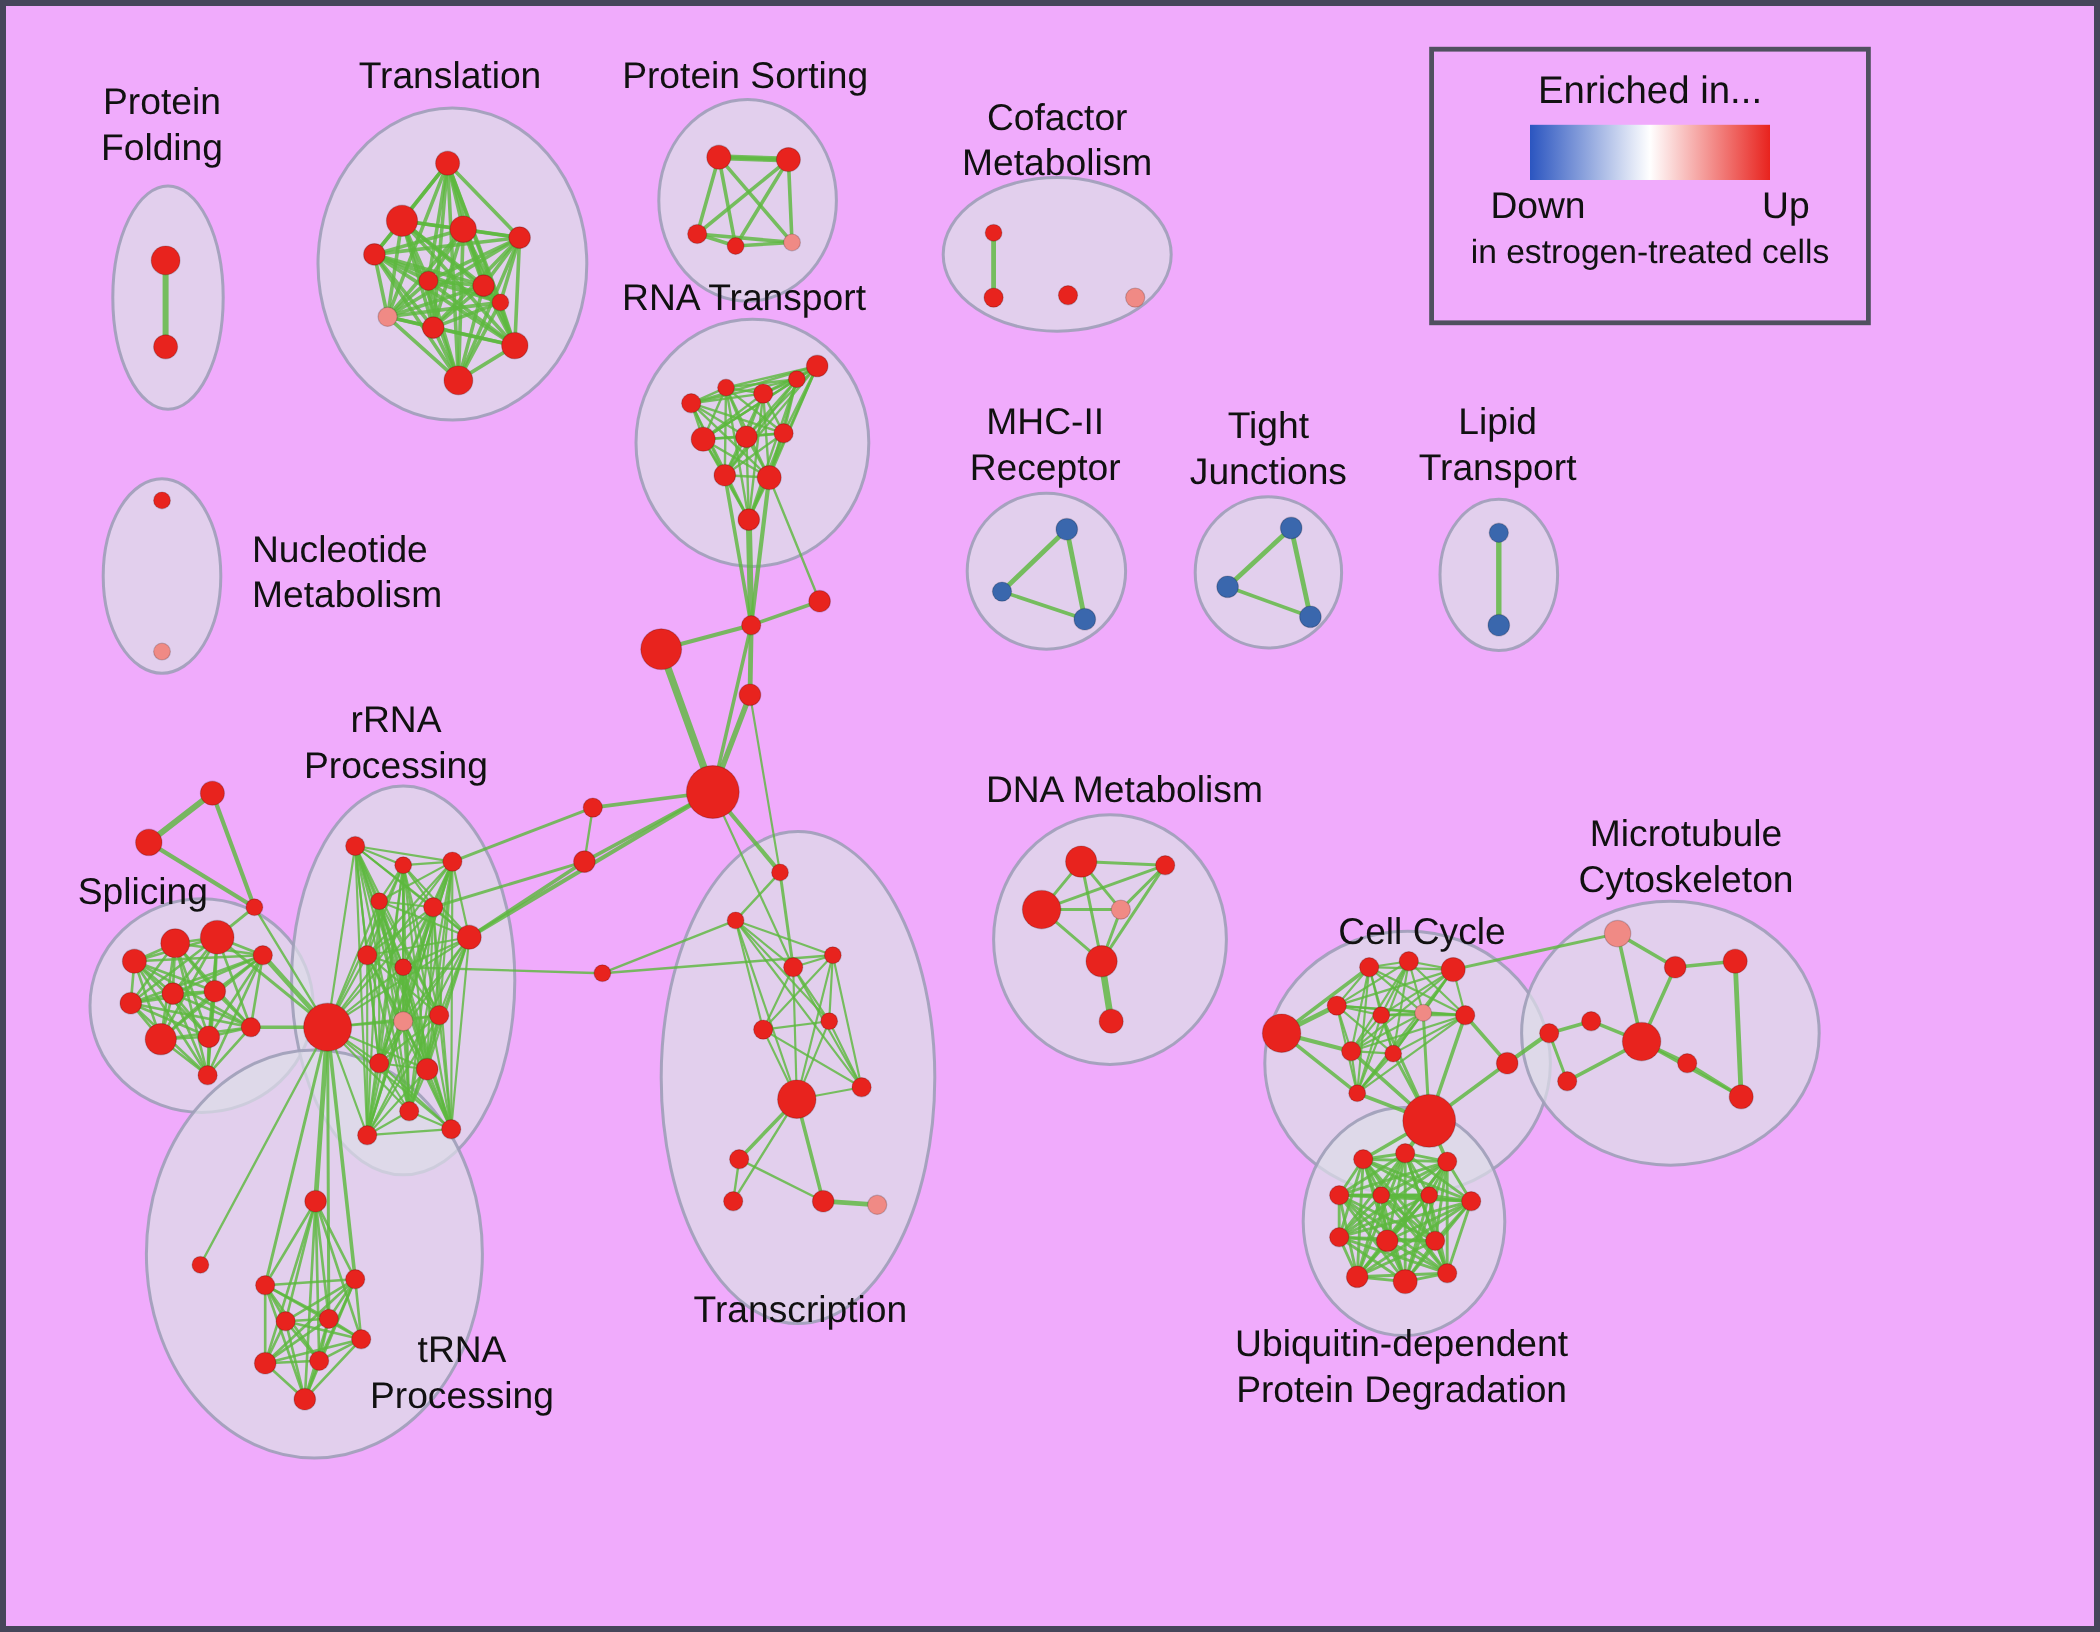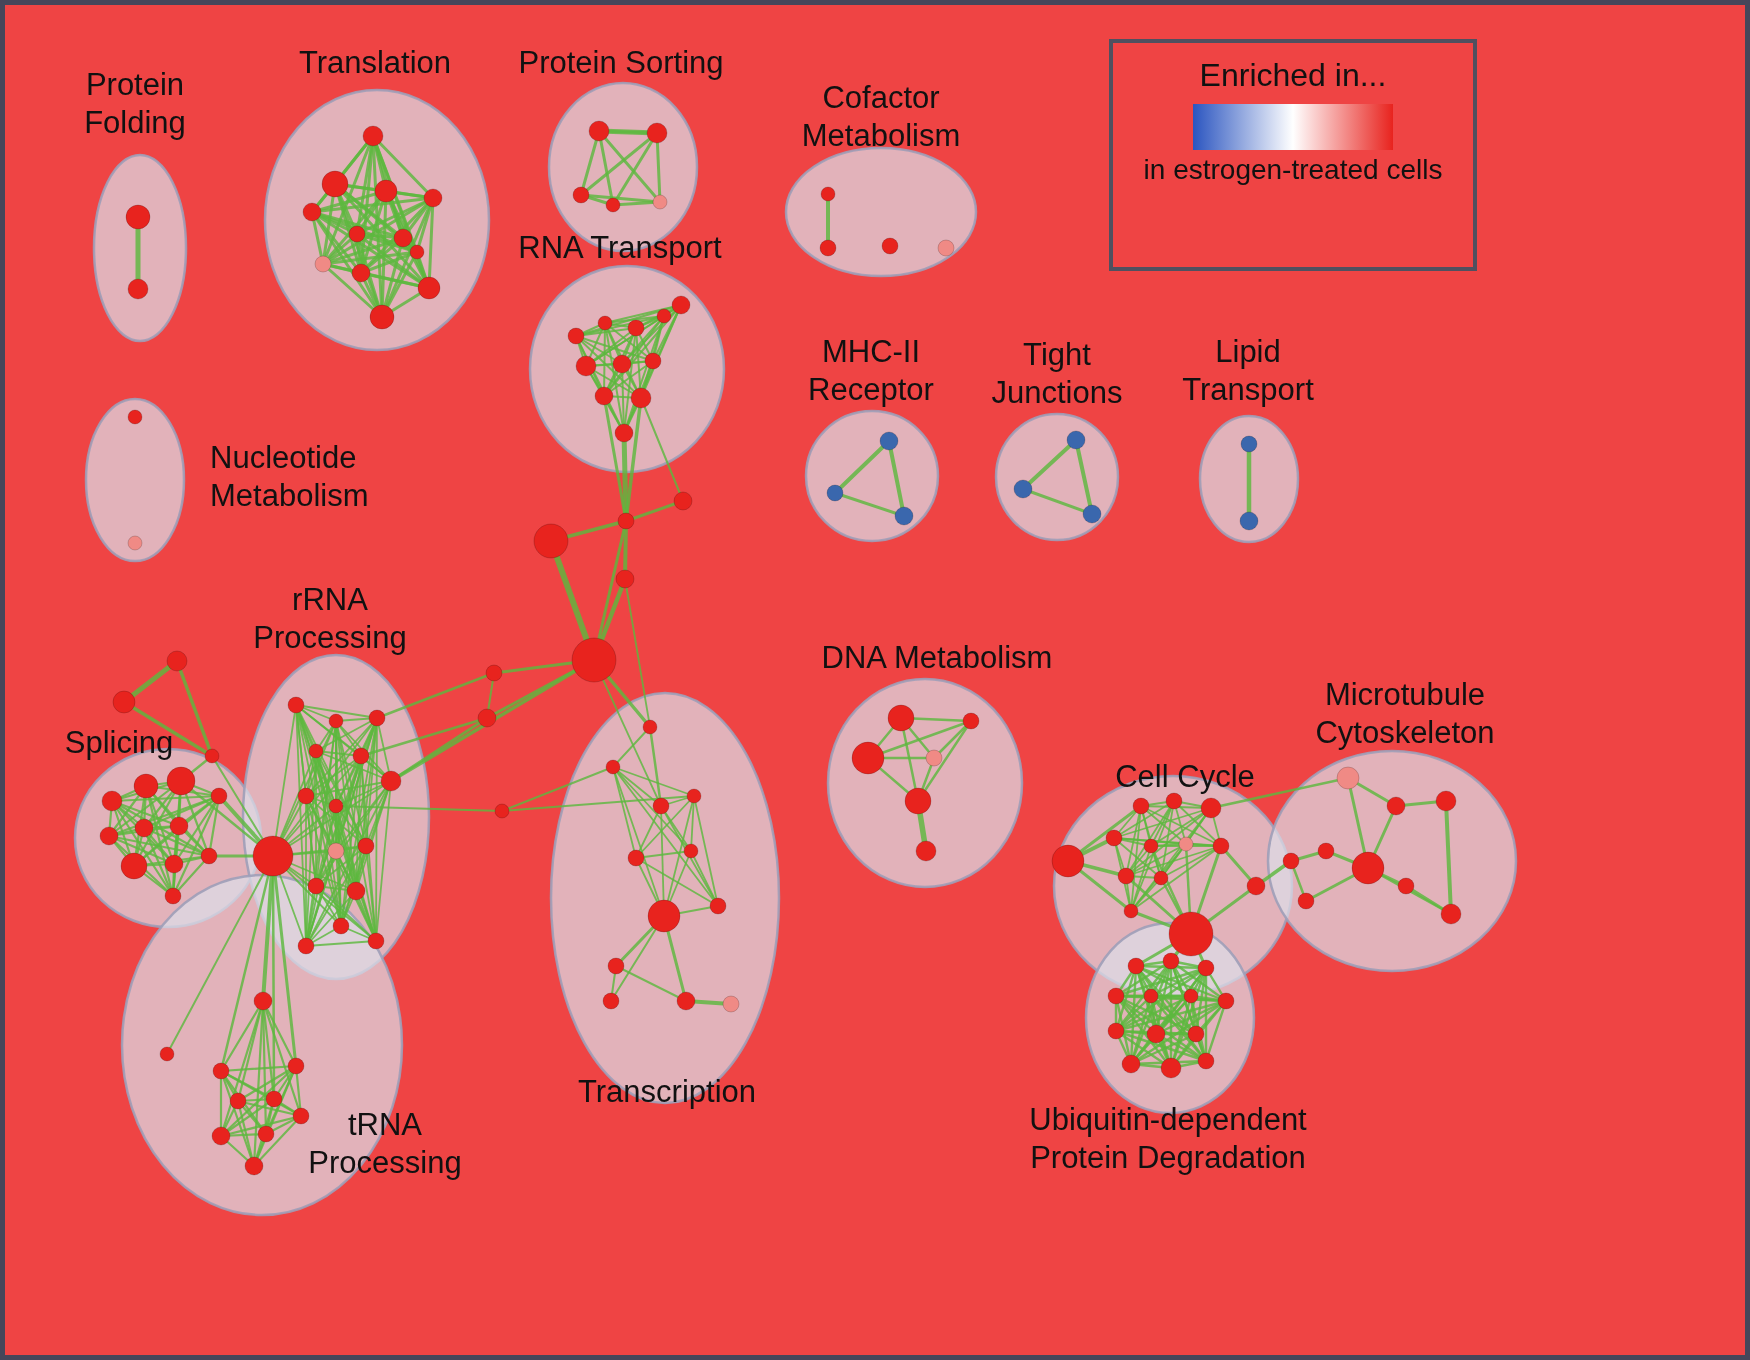--- a/index.html
+++ b/index.html
@@ -7,34 +7,34 @@
     position:relative;
     width:1750px;height:1360px;
     box-sizing:border-box;
     border:5px solid #46465a;
     background:#c9c9e2;
     overflow:hidden;
     font-family:"Liberation Sans", sans-serif;
   }
   .figure svg{position:absolute;left:0;top:0;}
   .legend{
-    position:absolute;left:1104px;top:34px;width:368px;height:232px;
+    position:absolute;left:1186px;top:34px;width:368px;height:232px;
     box-sizing:border-box;border:4px solid #50505f;
     text-align:center;color:#111;
     font-family:"Liberation Sans", sans-serif;
   }
   .legend-title{font-size:32px;margin-top:14px;}
   .legend-bar{width:200px;height:46px;margin:10px auto 4px auto;}
   .legend-row{display:flex;justify-content:space-between;width:266px;margin:0 auto;font-size:31px;}
   .legend-caption{font-size:28px;margin-top:4px;}
 </style>
 </head>
 <body style="background: rgb(201, 201, 226);">
 
-<div class="figure" id="figure" style="background: #ef4444; border-color: rgb(70, 70, 90);">
+<div class="figure" id="figure" style="background: #f0abfc; border-color: rgb(70, 70, 90);">
 
   <svg id="network" width="1750" height="1360" viewBox="0 0 1750 1360">
       <g>
         <ellipse cx="135" cy="243" rx="46" ry="93" fill="#dcdce8" fill-opacity="0.72" stroke="#9e9eb8" stroke-width="2.5" stroke-opacity="0.9"></ellipse>
         <ellipse cx="372" cy="215" rx="112" ry="130" fill="#dcdce8" fill-opacity="0.72" stroke="#9e9eb8" stroke-width="2.5" stroke-opacity="0.9"></ellipse>
         <ellipse cx="618" cy="162" rx="74" ry="84" fill="#dcdce8" fill-opacity="0.72" stroke="#9e9eb8" stroke-width="2.5" stroke-opacity="0.9"></ellipse>
         <ellipse cx="876" cy="207" rx="95" ry="64" fill="#dcdce8" fill-opacity="0.72" stroke="#9e9eb8" stroke-width="2.5" stroke-opacity="0.9"></ellipse>
         <ellipse cx="622" cy="364" rx="97" ry="103" fill="#dcdce8" fill-opacity="0.72" stroke="#9e9eb8" stroke-width="2.5" stroke-opacity="0.9"></ellipse>
         <ellipse cx="867" cy="471" rx="66" ry="65" fill="#dcdce8" fill-opacity="0.72" stroke="#9e9eb8" stroke-width="2.5" stroke-opacity="0.9"></ellipse>
         <ellipse cx="1052" cy="472" rx="61" ry="63" fill="#dcdce8" fill-opacity="0.72" stroke="#9e9eb8" stroke-width="2.5" stroke-opacity="0.9"></ellipse>
@@ -795,16 +795,20 @@
         <text x="932" y="663" text-anchor="middle"><tspan x="932" dy="0">DNA Metabolism</tspan></text>
         <text x="1180" y="782" text-anchor="middle"><tspan x="1180" dy="0">Cell Cycle</tspan></text>
         <text x="1400" y="700" text-anchor="middle"><tspan x="1400" dy="0">Microtubule</tspan><tspan x="1400" dy="38">Cytoskeleton</tspan></text>
         <text x="1163" y="1125" text-anchor="middle"><tspan x="1163" dy="0">Ubiquitin-dependent</tspan><tspan x="1163" dy="38">Protein Degradation</tspan></text>
       </g>
     </svg>
 
   <div class="legend">
     <div class="legend-title">Enriched in...</div>
     <div class="legend-bar" style="background: linear-gradient(90deg, rgb(43, 85, 192) 0%, rgb(255, 255, 255) 50%, rgb(232, 35, 30) 100%);"></div>
+    <div class="legend-row">
+      <span>Down</span>
+      <span>Up</span>
+    </div>
     <div class="legend-caption">in estrogen-treated cells</div>
   </div>
 
 </div>
 
 </body></html>

